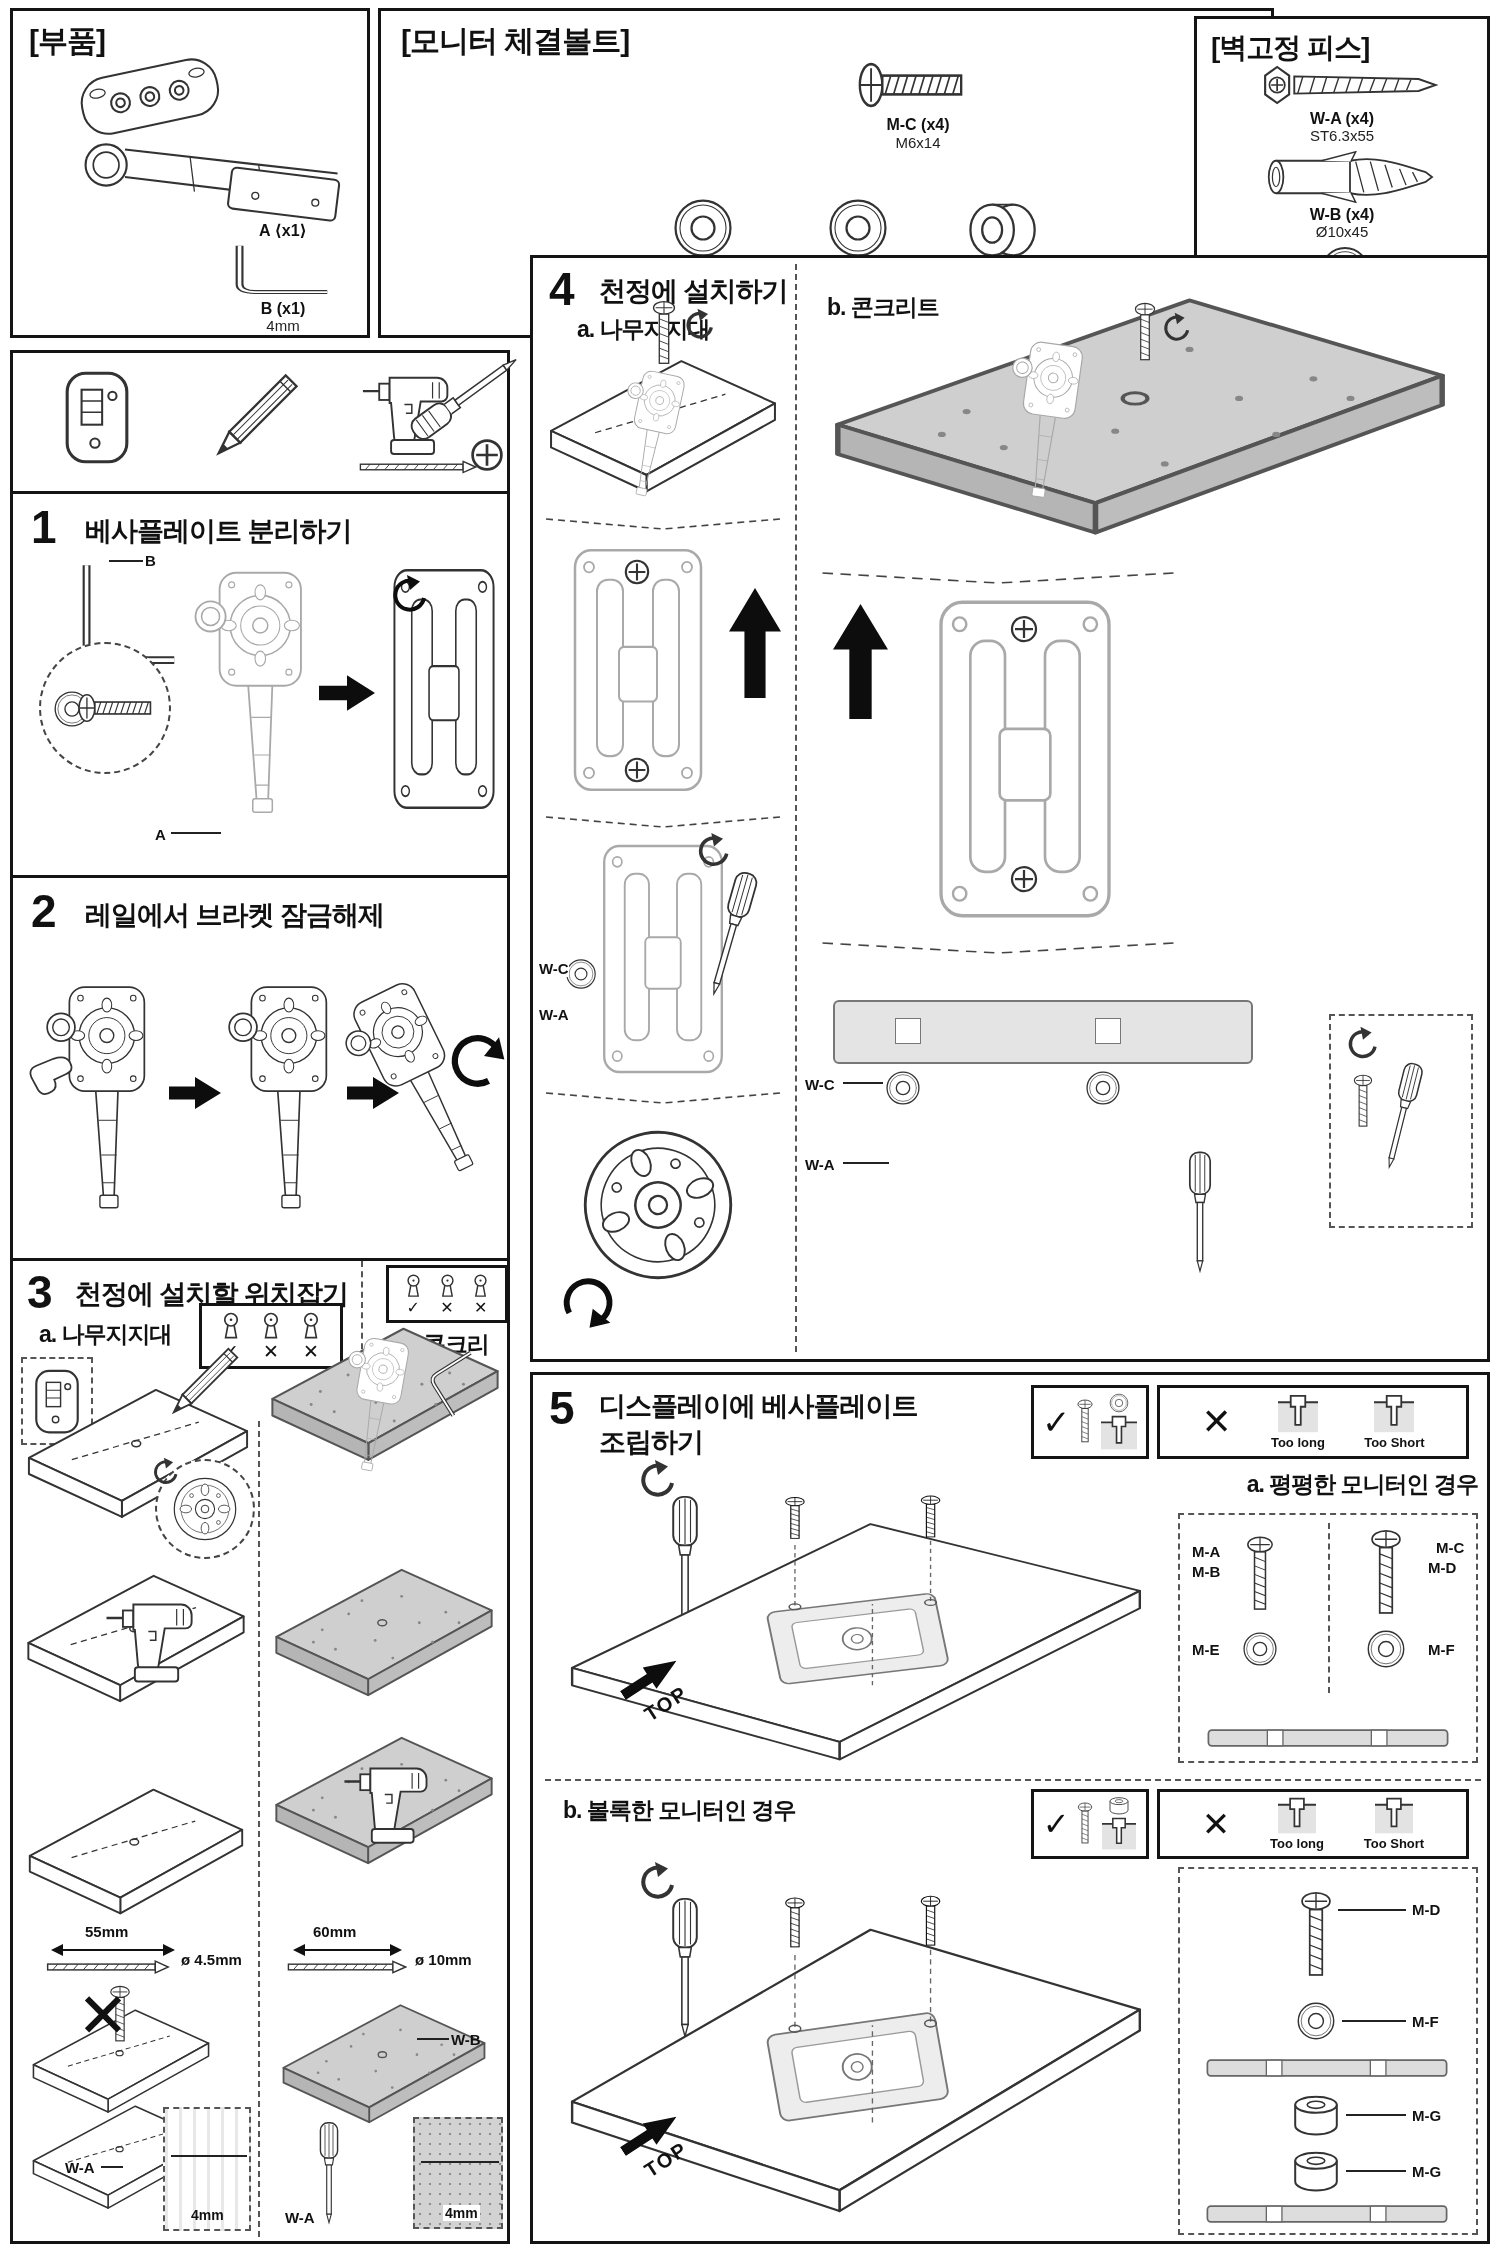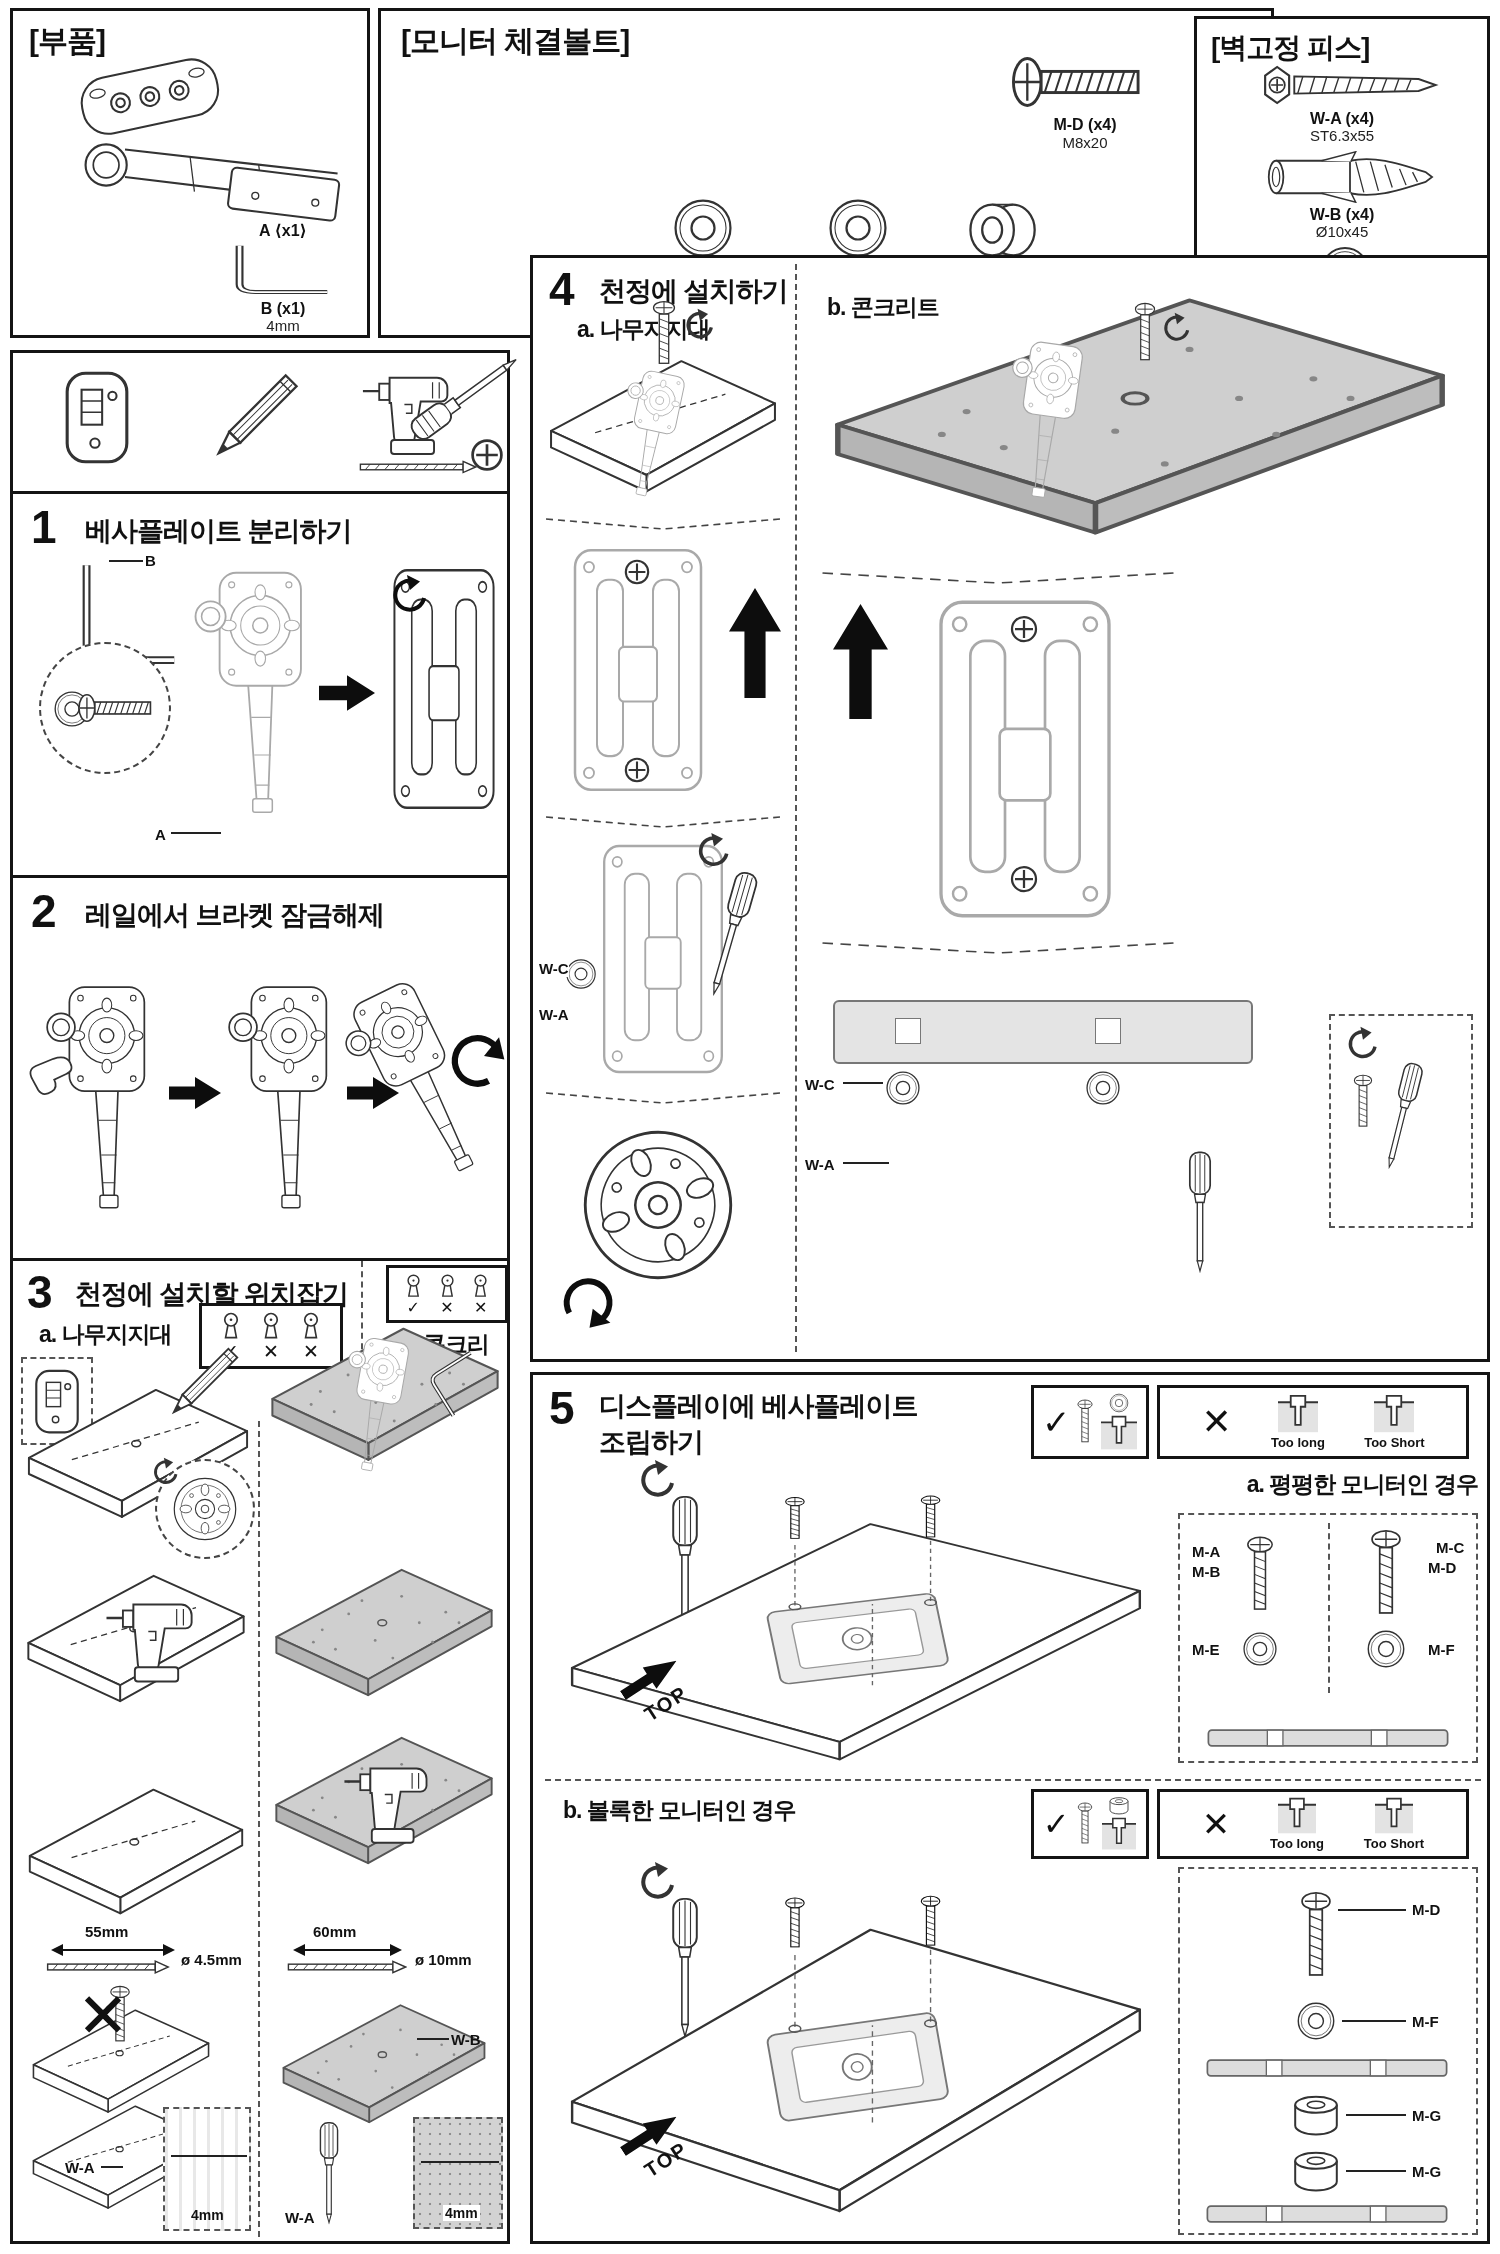--- a/index.html
+++ b/index.html
@@ -306,26 +306,26 @@
     <div class="plabel abs" style="left:185px;top:210px;width:170px">A ⟨x1⟩</div>
     <svg class="icon dk abs" style="left:205px;top:232px" width="115" height="56" viewBox="0 0 160 160" preserveAspectRatio="none">
         <use href="#allen"></use>
       </svg>
     <div class="plabel abs" style="left:200px;top:288px;width:140px">B (x1)</div>
     <div class="pspec abs" style="left:200px;top:306px;width:140px">4mm</div>
   </div>
 
   <div class="box" style="left:378px;top:8px;width:896px;height:330px">
     <div class="btitle abs" style="left:20px;top:10px">[모니터 체결볼트]</div>
-    <div class="cellcol" style="left:614px;top:44px;width:180px">
-      <svg class="icon dk" width="150" height="54" viewBox="0 0 130 46" preserveAspectRatio="none">
+    <div class="cellcol" style="left:452px;top:50px;width:170px">
+      <svg class="icon dk" width="122" height="48" viewBox="0 0 130 46" preserveAspectRatio="none">
           <use href="#screw-h"></use>
         </svg>
-      <div class="plabel">M-D (x4)</div>
-      <div class="pspec">M8x20</div>
+      <div class="plabel">M-C (x4)</div>
+      <div class="pspec">M6x14</div>
     </div>
     <div class="cellcol" style="left:237px;top:186px;width:170px">
       <svg class="icon dk" width="62" height="62" viewBox="0 0 70 70">
           <use href="#washer"></use>
         </svg>
       <div class="plabel">M-E (x4)</div>
       <div class="pspec">D5</div>
     </div>
     <div class="cellcol" style="left:392px;top:186px;width:170px">
       <svg class="icon dk" width="62" height="62" viewBox="0 0 70 70">

